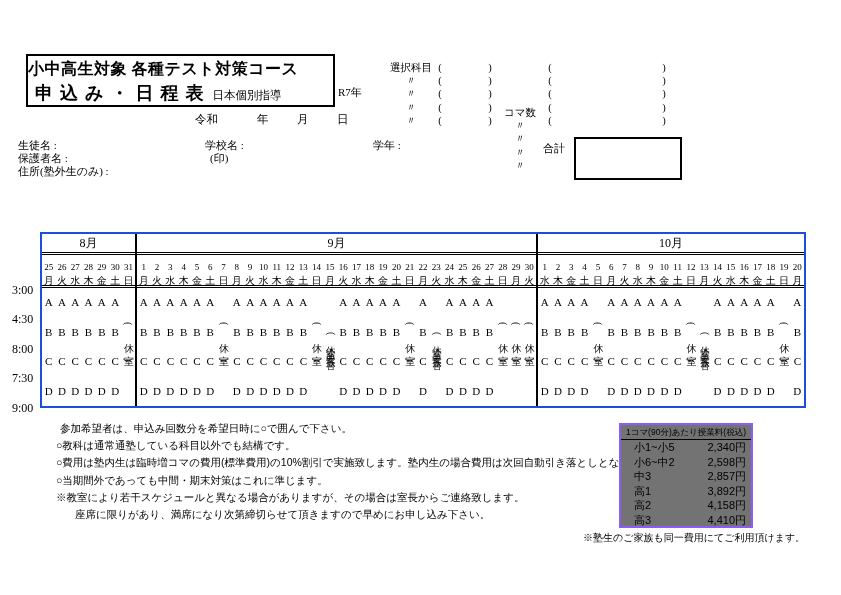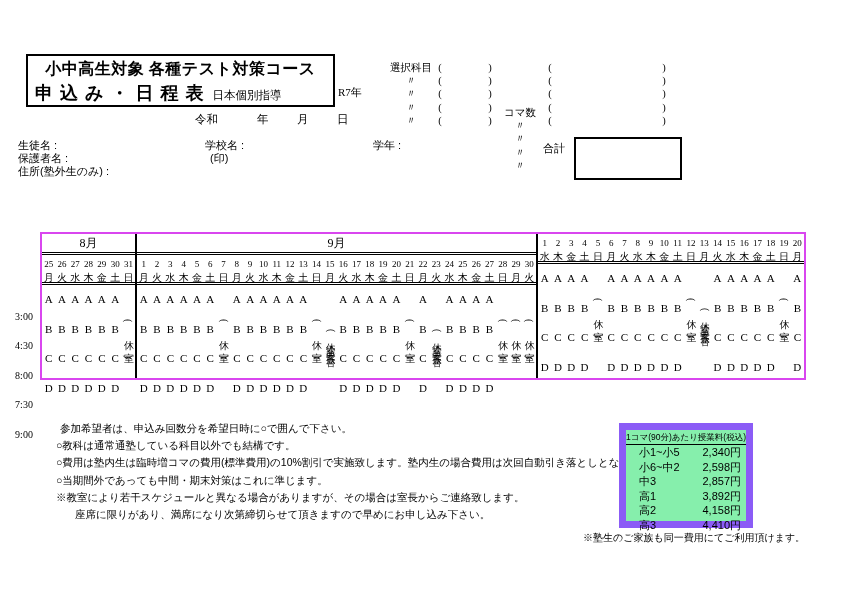--- a/index.html
+++ b/index.html
@@ -2,21 +2,21 @@
 <html><head>
 <meta charset="utf-8">
 <style>
   html,body{margin:0;padding:0;background:#e8e8e8;}
   .page{position:relative;width:841px;height:595px;background:#ffffff;color:#000;
         font-family:"Liberation Sans",sans-serif;overflow:hidden;}
 
   
   .title-box{position:absolute;left:26px;top:54px;width:305px;height:49px;
              border:2px solid #000;background:#fff;}
-  .title1{margin-top:3px;text-align:center;font-weight:bold;font-size:16px;
+  .title1{margin-top:3px;text-align:left;font-weight:bold;font-size:16px;
           letter-spacing:.5px;font-family:"Liberation Serif",serif;white-space:nowrap;}
   .title2-row{display:flex;align-items:baseline;padding:1px 4px 0 7px;}
   .title2{font-weight:bold;font-size:18px;letter-spacing:7px;white-space:nowrap;
           font-family:"Liberation Serif",serif;}
   .org{font-size:11.5px;margin-left:2px;white-space:nowrap;font-family:"Liberation Serif",serif;}
   .r7-tag{position:absolute;left:338px;top:85px;font-size:11px;font-family:"Liberation Serif",serif;}
 
   
   .sel-area{position:absolute;left:386px;top:61px;font-size:10.5px;
             font-family:"Liberation Serif",serif;}
@@ -30,74 +30,74 @@
   
   .era-line{position:absolute;left:0;top:112px;width:100%;height:14px;
             font-size:11.5px;font-family:"Liberation Serif",serif;}
   .era-item{position:absolute;top:0;}
   .era-item:nth-child(1){left:195px;}
   .era-item:nth-child(2){left:257px;}
   .era-item:nth-child(3){left:297px;}
   .era-item:nth-child(4){left:337px;}
 
   
-  .fld{position:absolute;font-size:11px;white-space:nowrap;font-family:Liberation Sans, sans-serif;}
+  .fld{position:absolute;font-size:11px;white-space:nowrap;font-family:Liberation Serif, serif;}
   .fld-student{left:18px;top:138px;}
   .fld-school{left:205px;top:138px;}
   .fld-grade{left:373px;top:138px;}
   .fld-total{left:543px;top:141px;}
   .fld-guardian{left:18px;top:151px;}
   .fld-seal{left:210px;top:151px;}
   .fld-address{left:18px;top:164px;}
   .total-box{position:absolute;left:574px;top:137px;width:104px;height:39px;
              border:2px solid #000;background:#fff;}
 
   
   .notice{position:absolute;left:117px;top:188px;font-weight:bold;font-size:11px;
           line-height:16px;white-space:nowrap;}
 
   
-  .sched-table{position:absolute;left:40px;top:232px;width:766px;height:148px;
-               border:2px solid #d946ef;box-sizing:border-box;display:flex;background:#fff;}
+  .sched-table{position:absolute;left:40px;top:232px;width:766px;height:176px;
+               border:2px solid #1d4ed8;box-sizing:border-box;display:flex;background:#fff;}
   .msec{display:flex;flex-direction:column;flex-basis:0;min-width:0;}
   .msec + .msec{border-left:2px solid #000;}
   .mhead{height:18px;line-height:18px;border-bottom:3px double #000;text-align:center;
          font-size:12px;font-family:"Liberation Serif",serif;}
   .cols{display:flex;flex:1;align-items:flex-end;}
   .dcol{flex:1 1 0;display:flex;flex-direction:column;min-width:0;}
   .ddate{height:16px;line-height:18px;font-size:9px;text-align:center;
          font-family:"Liberation Serif",serif;}
   .ddow{height:14px;line-height:13px;font-size:10px;text-align:center;width:100%;
         border-bottom:3px double #000;box-sizing:border-box;font-family:"Liberation Serif",serif;}
   .dbody{height:118px;display:flex;flex-direction:column;justify-content:space-around;
          align-items:center;width:100%;}
   .slot{font-size:11px;line-height:1;font-family:"Liberation Serif",serif;}
   .vclosed{writing-mode:vertical-rl;font-size:10px;letter-spacing:11px;line-height:1;
            margin:auto;font-family:"Liberation Serif",serif;}
   .vholiday{writing-mode:vertical-rl;font-size:9.5px;letter-spacing:3px;line-height:1;
             margin:auto;font-family:"Liberation Serif",serif;}
 
   
-  .time-label{position:absolute;left:12px;width:24px;text-align:center;font-size:10px;
-              font-family:"Liberation Serif",serif;margin-top:28px;}
+  .time-label{position:absolute;left:12px;width:24px;text-align:left;font-size:12px;
+              font-family:"Liberation Serif",serif;}
   .time-label:nth-child(1){top:283px;}
   .time-label:nth-child(2){top:312px;}
   .time-label:nth-child(3){top:342px;}
   .time-label:nth-child(4){top:371px;}
   .time-label:nth-child(5){top:401px;}
 
   
   .notes{position:absolute;left:56px;top:420px;}
   .note-line{font-size:10.5px;line-height:17.2px;white-space:nowrap;}
   .note-line:first-child{padding-left:4px;}
   .note-line:last-child{padding-left:19px;}
 
   
   .price-box{position:absolute;left:619px;top:423px;width:134px;height:105px;
-             border:7px solid #8b5cf6;box-sizing:border-box;background:#86efac;}
+             border:2px solid #8b5cf6;box-sizing:border-box;background:#737373;}
   .price-head{font-size:8.5px;height:14px;line-height:14px;text-align:center;
               border-bottom:1px solid #000;white-space:nowrap;}
   .price-row{display:flex;justify-content:space-between;height:14.5px;line-height:14.5px;
              font-size:11px;padding:0 5px 0 13px;}
   .price-note{position:absolute;left:583px;top:531px;font-size:10px;white-space:nowrap;}
 </style>
 </head>
 <body>
 
 <div class="page">
@@ -539,20 +539,21 @@
           <div class="dcol">
             <div class="ddate">30</div>
             <div class="ddow">火</div>
             <div class="dbody">
               <span class="vclosed">(休室)</span>
             </div>
           </div>
         </div>
       </div>
       <div class="msec" style="flex-grow: 20;">
+        <div class="mhead">10月</div>
         <div class="cols">
           <div class="dcol">
             <div class="ddate">1</div>
             <div class="ddow">水</div>
             <div class="dbody">
               <span class="slot">A</span>
               <span class="slot">B</span>
               <span class="slot">C</span>
               <span class="slot">D</span>
             </div>

